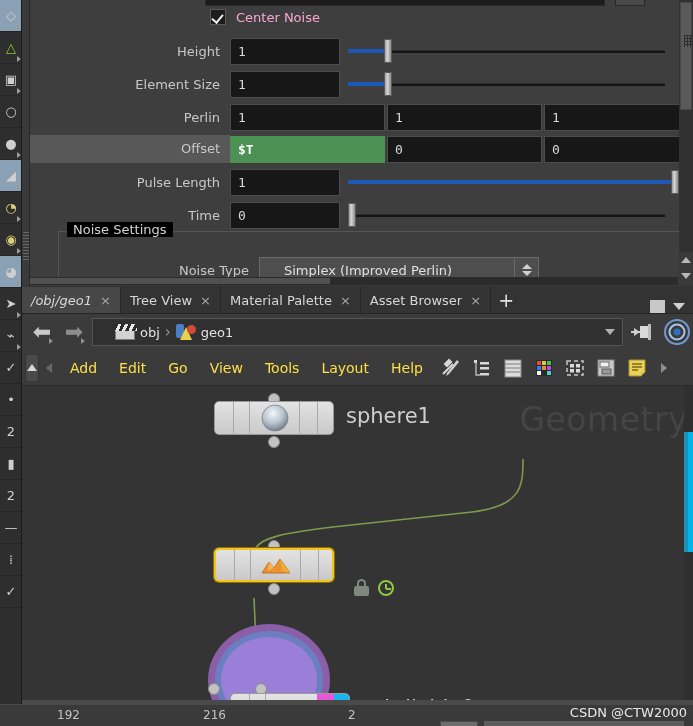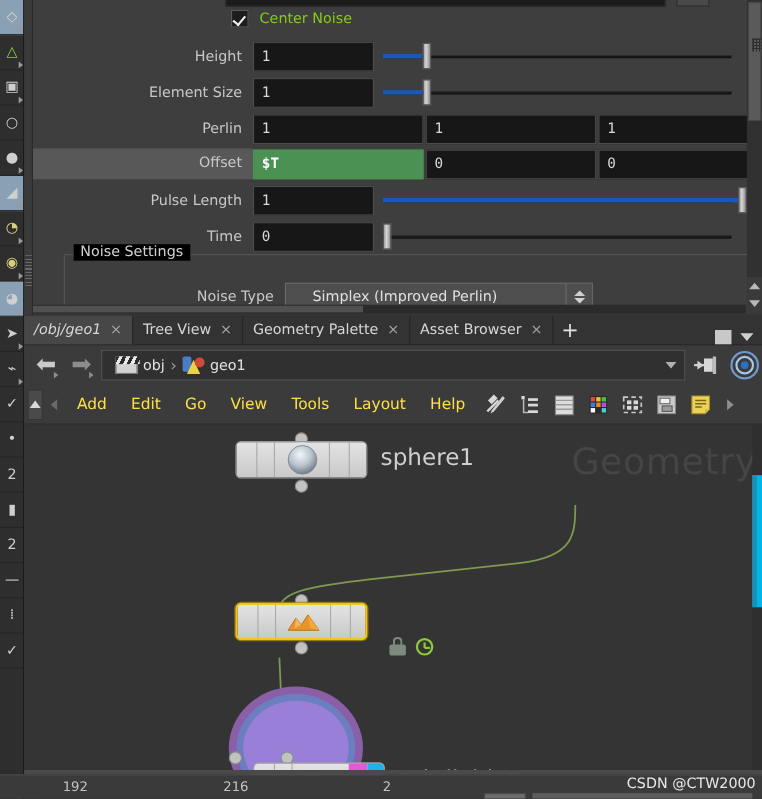--- a/index.html
+++ b/index.html
@@ -58,21 +58,21 @@
   .checkrow { position:absolute; left:180px; top:9px; display:flex; align-items:center; gap:10px; }
   .checkbox {
     width:16px; height:16px; background:#1d1d1d; border:1px solid #5a5a5a;
     position:relative;
   }
   .checkbox::after {
     content:""; position:absolute; left:3px; top:2px;
     width:5px; height:9px; border:solid #f0f0f0; border-width:0 2px 2px 0;
     transform: rotate(40deg);
   }
-  .checkrow .lbl { color:#84cc16; font-size:13px; }
+  .checkrow .lbl { color:#f9a8d4; font-size:13px; }
 
   .prow { position:absolute; left:0; height:30px; display:flex; align-items:center; }
   .plabel {
     width:200px; text-align:right; padding-right:10px;
     color:#c8c8c8; font-size:13px;
   }
   .plabel.sel { background:#585858; height:28px; line-height:28px; }
   .pfield {
     background:#171717; border:1px solid #4c4c4c; height:27px;
     color:#d8d8d8; font-size:13px; font-family:"DejaVu Sans Mono", monospace;
@@ -166,21 +166,21 @@
   .pathbar {
     position:absolute; left:22px; top:314px; width:671px; height:36px;
     background:#3b3b3b; display:flex; align-items:center; padding-left:6px; gap:4px;
   }
   .navarrow { width:28px; height:26px; display:flex; align-items:center; justify-content:center; position:relative; }
   .navarrow .a { font-size:22px; line-height:1; }
   .navarrow .sub { position:absolute; right:3px; bottom:1px; width:0;height:0;
     border-left:4px solid #8d8d8d;border-top:3px solid transparent;border-bottom:3px solid transparent; }
   .pathfield {
     flex:1; height:28px; background:#303030; border:1px solid #555;
-    display:flex; align-items:center; gap:5px; padding-left:12px; position:relative;
+    display:flex; align-items:center; gap:5px; padding-left:22px; position:relative;
   }
   .pathfield .seg { display:flex; align-items:center; gap:5px; color:#e2e2e2; font-size:13px; }
   .pathfield .chev { color:#9a9a9a; font-size:15px; }
   .pathfield .caret { position:absolute; right:7px; width:0;height:0;
     border-left:5px solid transparent;border-right:5px solid transparent;border-top:6px solid #b0b0b0; }
   .ico-clapper {
     width:20px; height:16px; background:#d2d2d2; position:relative; border:1px solid #7a7a7a;
   }
   .ico-clapper::before {
     content:""; position:absolute; left:-1px; top:-1px; width:22px; height:7px;
@@ -457,21 +457,21 @@
   <div class="tabbar">
     <div class="tab active">
       <span>/obj/geo1</span>
       <span class="x">×</span>
     </div>
     <div class="tab">
       <span>Tree View</span>
       <span class="x">×</span>
     </div>
     <div class="tab">
-      <span>Geometry Palette</span>
+      <span>Material Palette</span>
       <span class="x">×</span>
     </div>
     <div class="tab">
       <span>Asset Browser</span>
       <span class="x">×</span>
     </div>
     <div class="tab-plus">+</div>
     <div class="tabbar-right">
       <span class="tb-sq"></span>
       <span class="tb-dn"></span>

